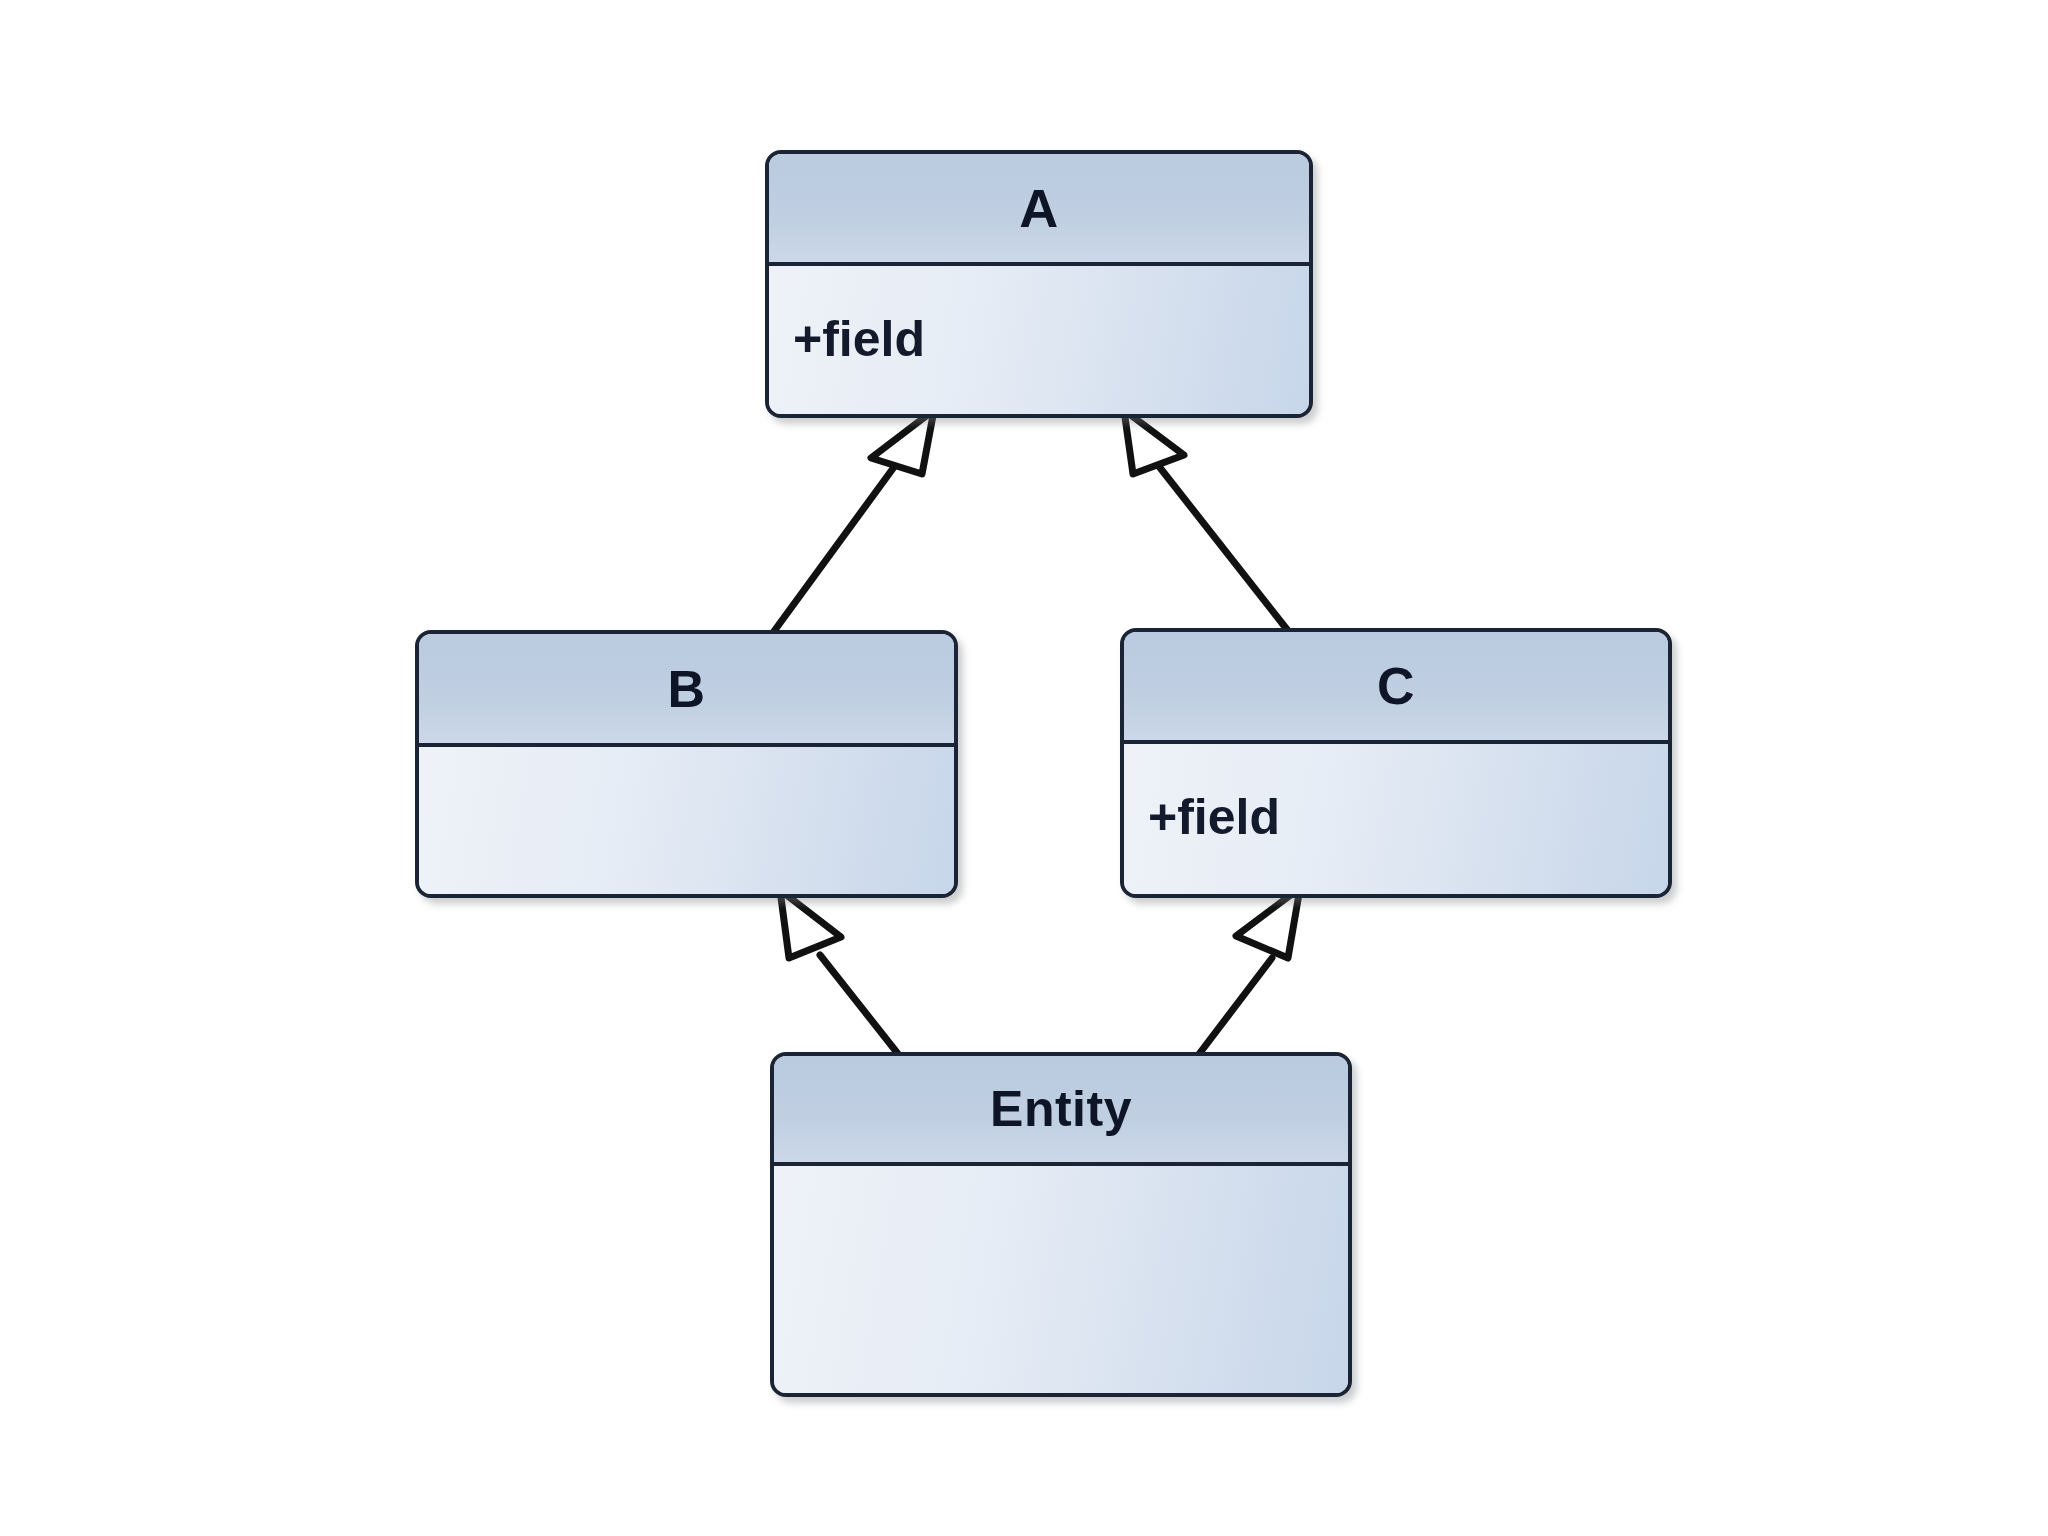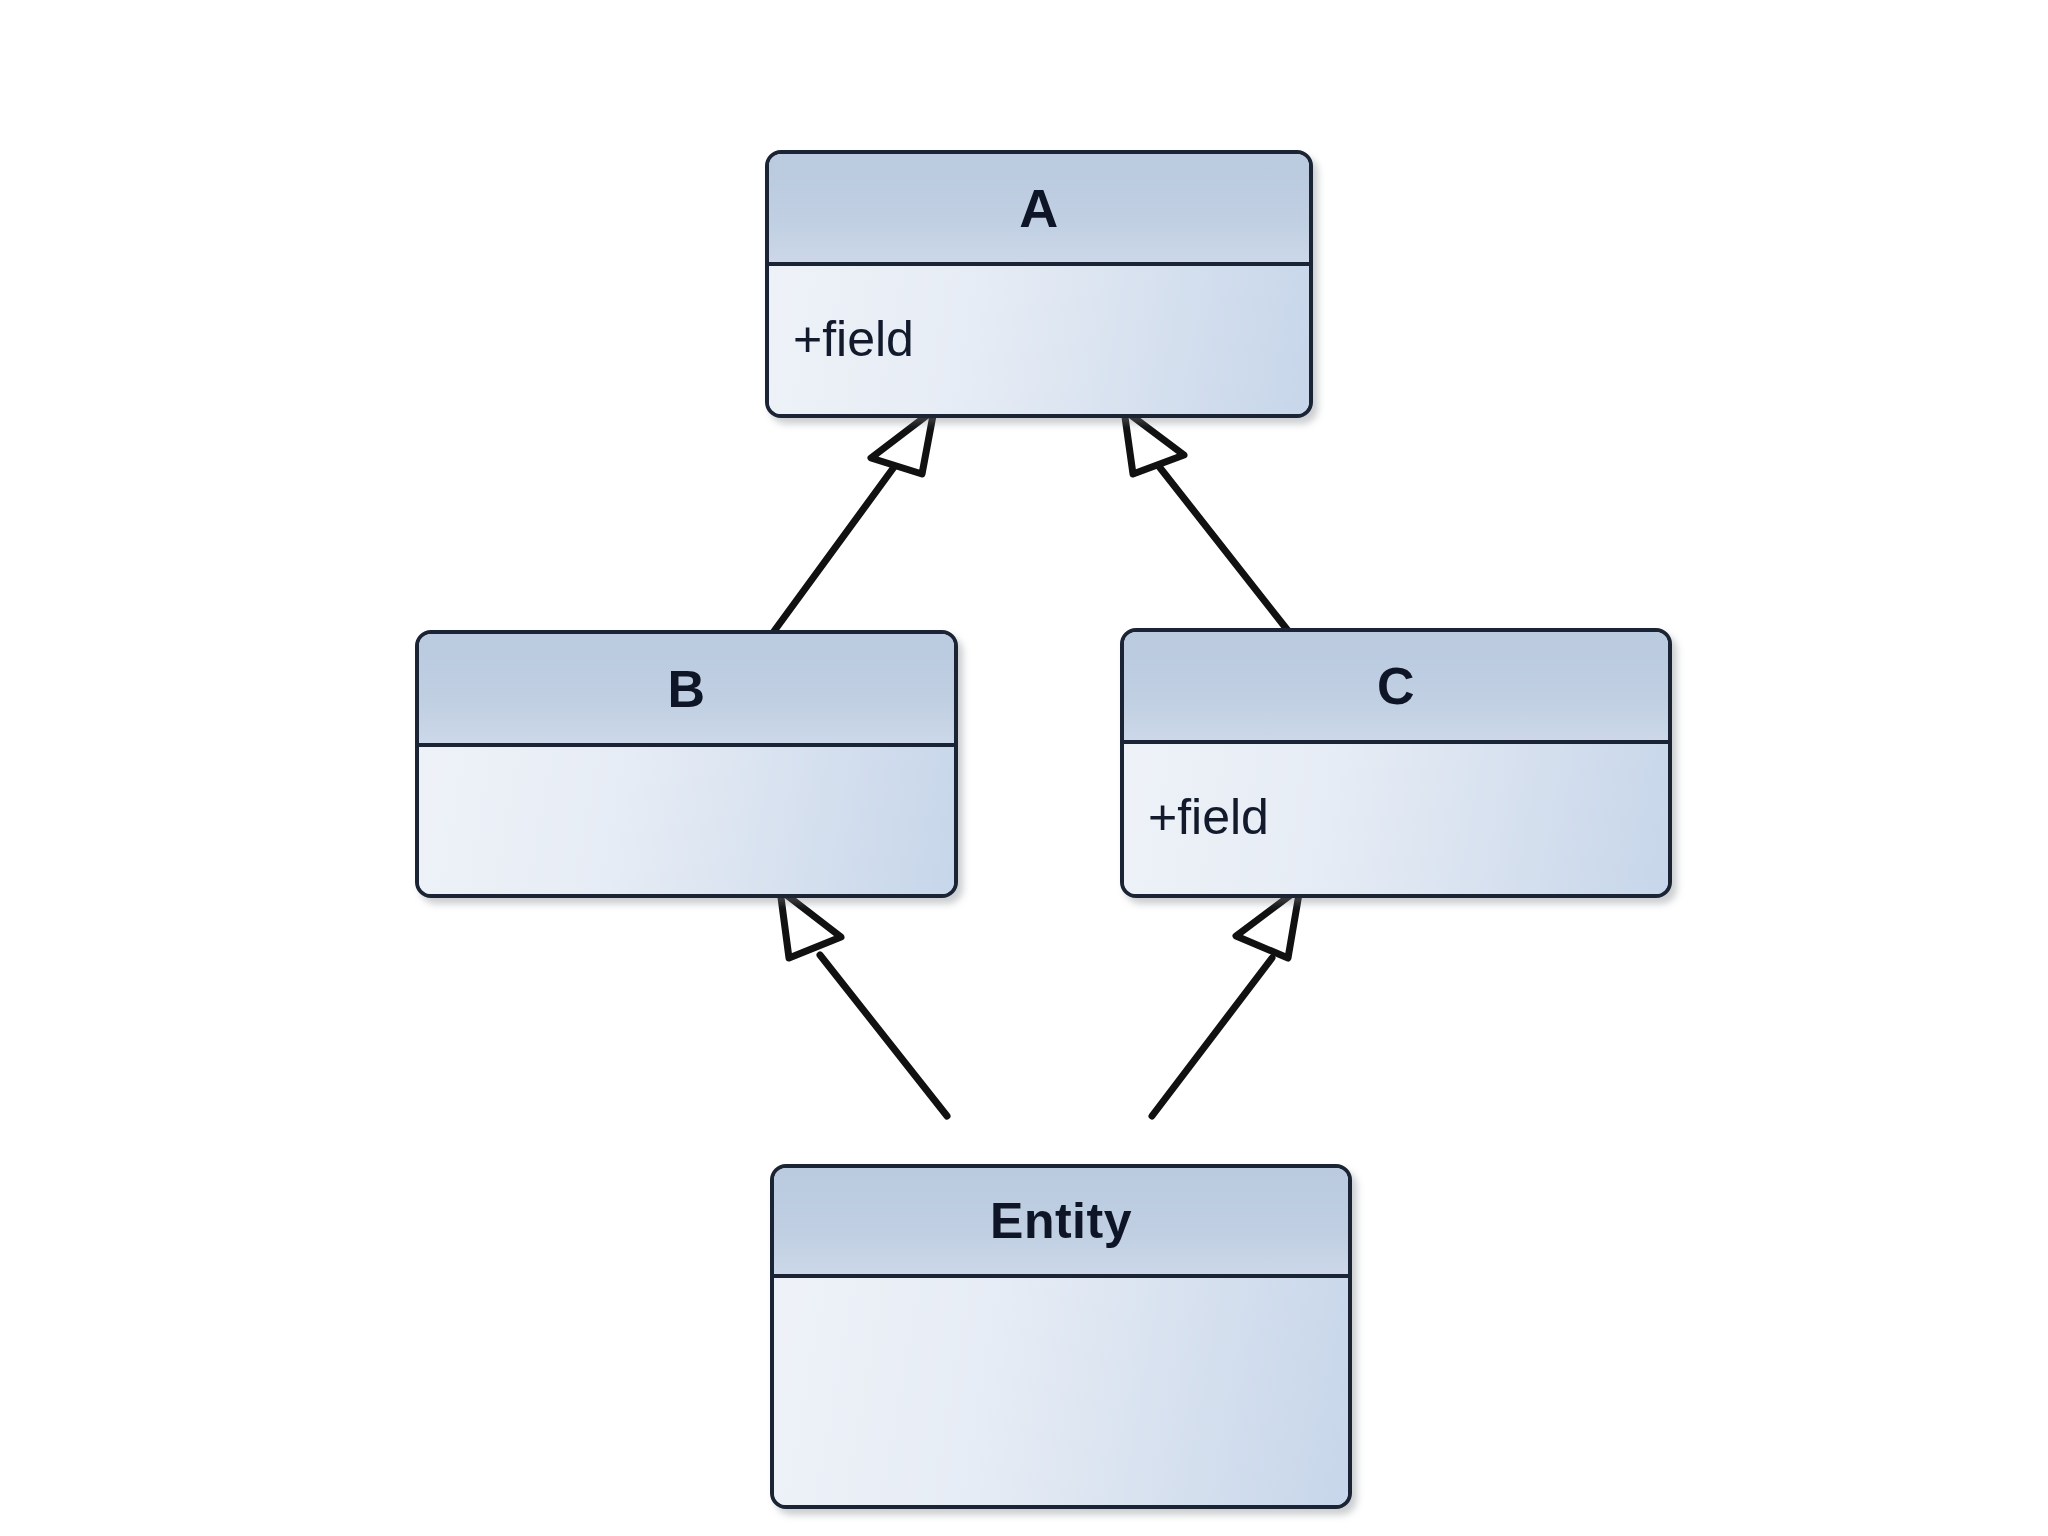--- a/index.html
+++ b/index.html
@@ -56,21 +56,21 @@
     line-height: 1;
   }
   .uml-body {
     box-sizing: border-box;
     width: 100%;
     background: linear-gradient(100deg, #eef2f8 0%, #e6ecf5 38%, #d4dfee 74%, #c7d6ea 100%);
     display: block;
   }
   .uml-feature {
     color: #121a2b;
-    font-weight: normal;
+    font-weight: bold;
     white-space: nowrap;
     line-height: 1;
   }
 
   
   #class-a { left: 765px;  top: 150px;  width: 548px;  height: 268px; }
   #class-a .uml-header { height: 112px; }
   #class-a .uml-title  { font-size: 54px; }
   #class-a .uml-body   { height: 148px; padding: 48px 0 0 24px; }
   #class-a .uml-feature{ font-size: 50px; }
@@ -80,21 +80,21 @@
   #class-b .uml-title  { font-size: 52px; }
   #class-b .uml-body   { height: 147px; padding: 48px 0 0 24px; }
   #class-b .uml-feature{ font-size: 50px; }
 
   #class-c { left: 1120px; top: 628px;  width: 552px;  height: 270px; }
   #class-c .uml-header { height: 112px; }
   #class-c .uml-title  { font-size: 52px; }
   #class-c .uml-body   { height: 150px; padding: 48px 0 0 24px; }
   #class-c .uml-feature{ font-size: 50px; }
 
-  #class-entity { left: 770px; top: 1164px; width: 582px; height: 345px; }
+  #class-entity { left: 770px; top: 1052px; width: 582px; height: 345px; }
   #class-entity .uml-header { height: 110px; }
   #class-entity .uml-title  { font-size: 50px; }
   #class-entity .uml-body   { height: 227px; padding: 48px 0 0 24px; }
   #class-entity .uml-feature{ font-size: 50px; }
 
   .empty-compartment { display: block; height: 0; }
 </style>
 </head>
 <body>
 

